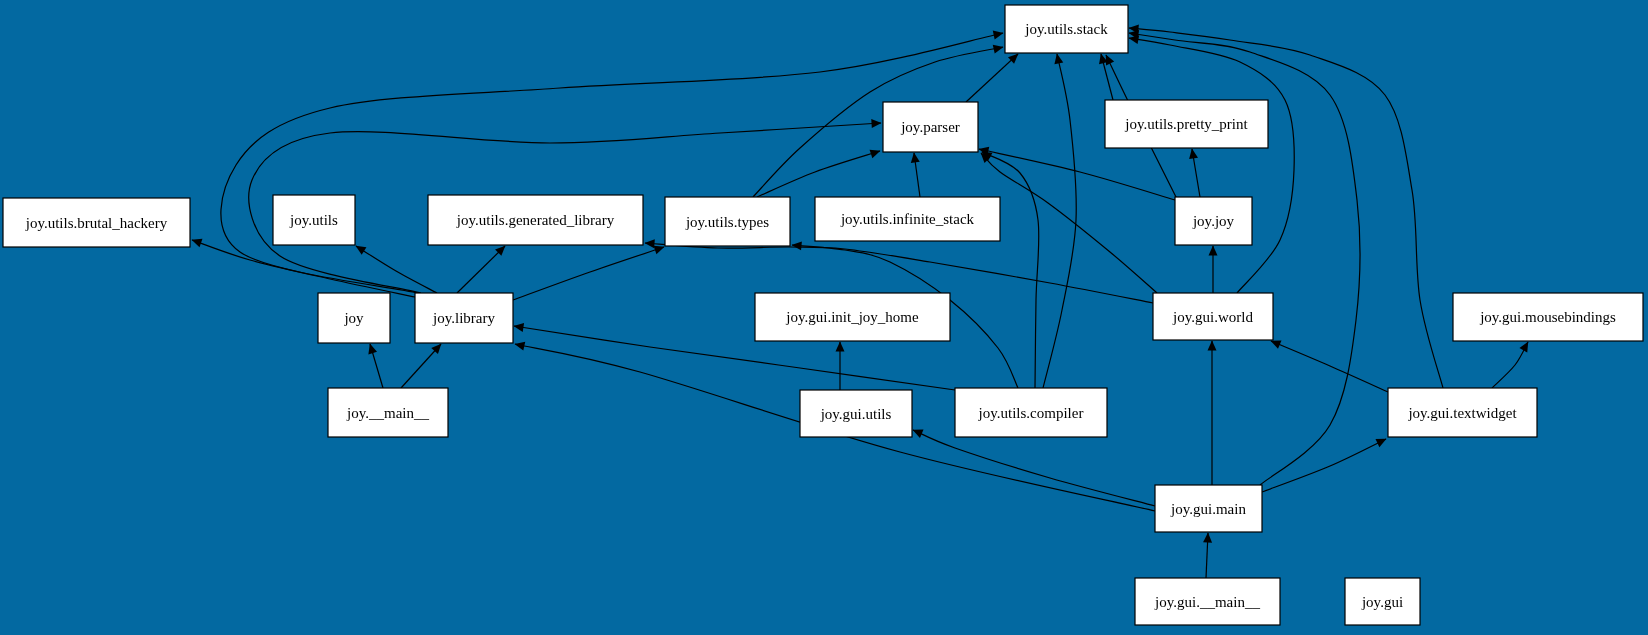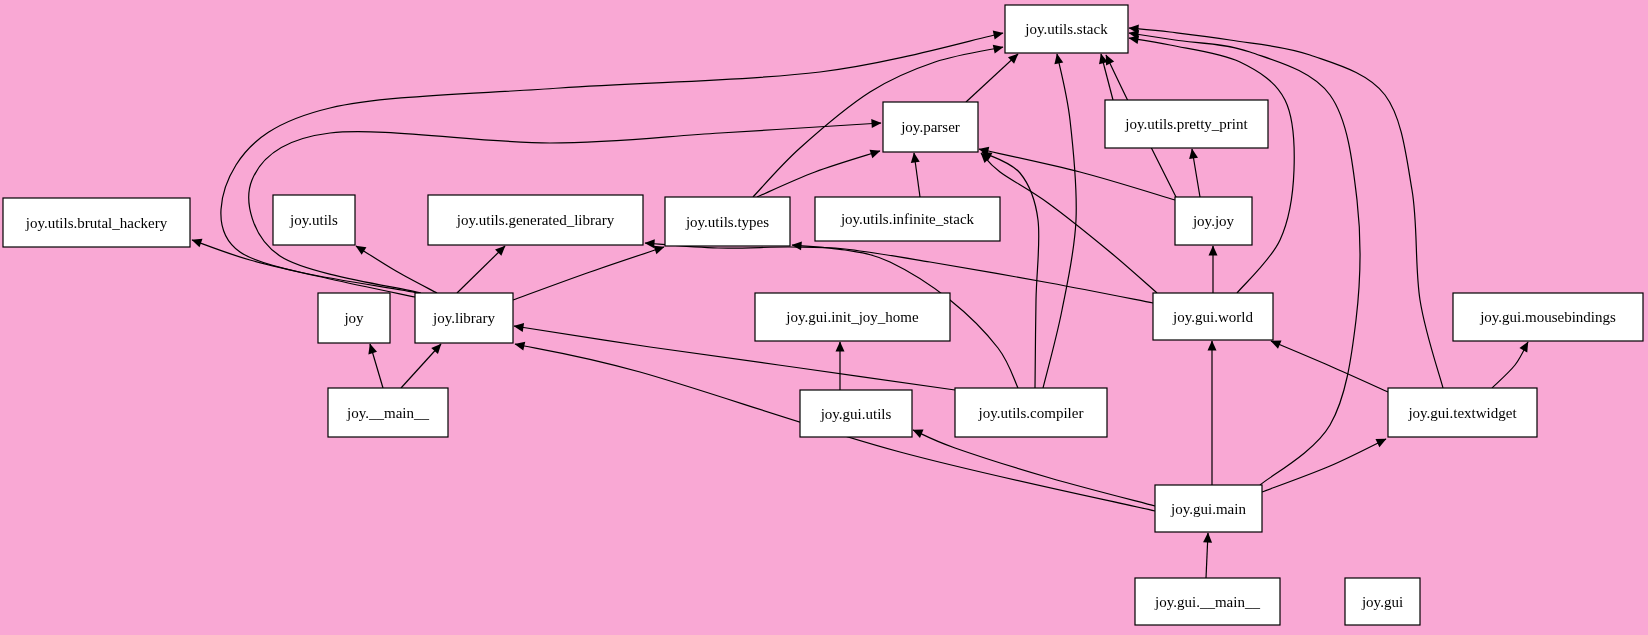--- a/index.html
+++ b/index.html
@@ -5,21 +5,21 @@
   html, body {
     margin: 0;
     padding: 0;
     background: #ffffff;
     font-family: "Liberation Serif", "DejaVu Serif", serif;
   }
   .canvas {
     position: relative;
     width: 1648px;
     height: 635px;
-    background: #f9a8d4;
+    background: #0369a1;
     overflow: hidden;
   }
   svg { display: block; }
   .node-rect {
     fill: #ffffff;
     stroke: #000000;
     stroke-width: 1.2;
   }
   .node-label {
     font-family: "Liberation Serif", "DejaVu Serif", serif;

